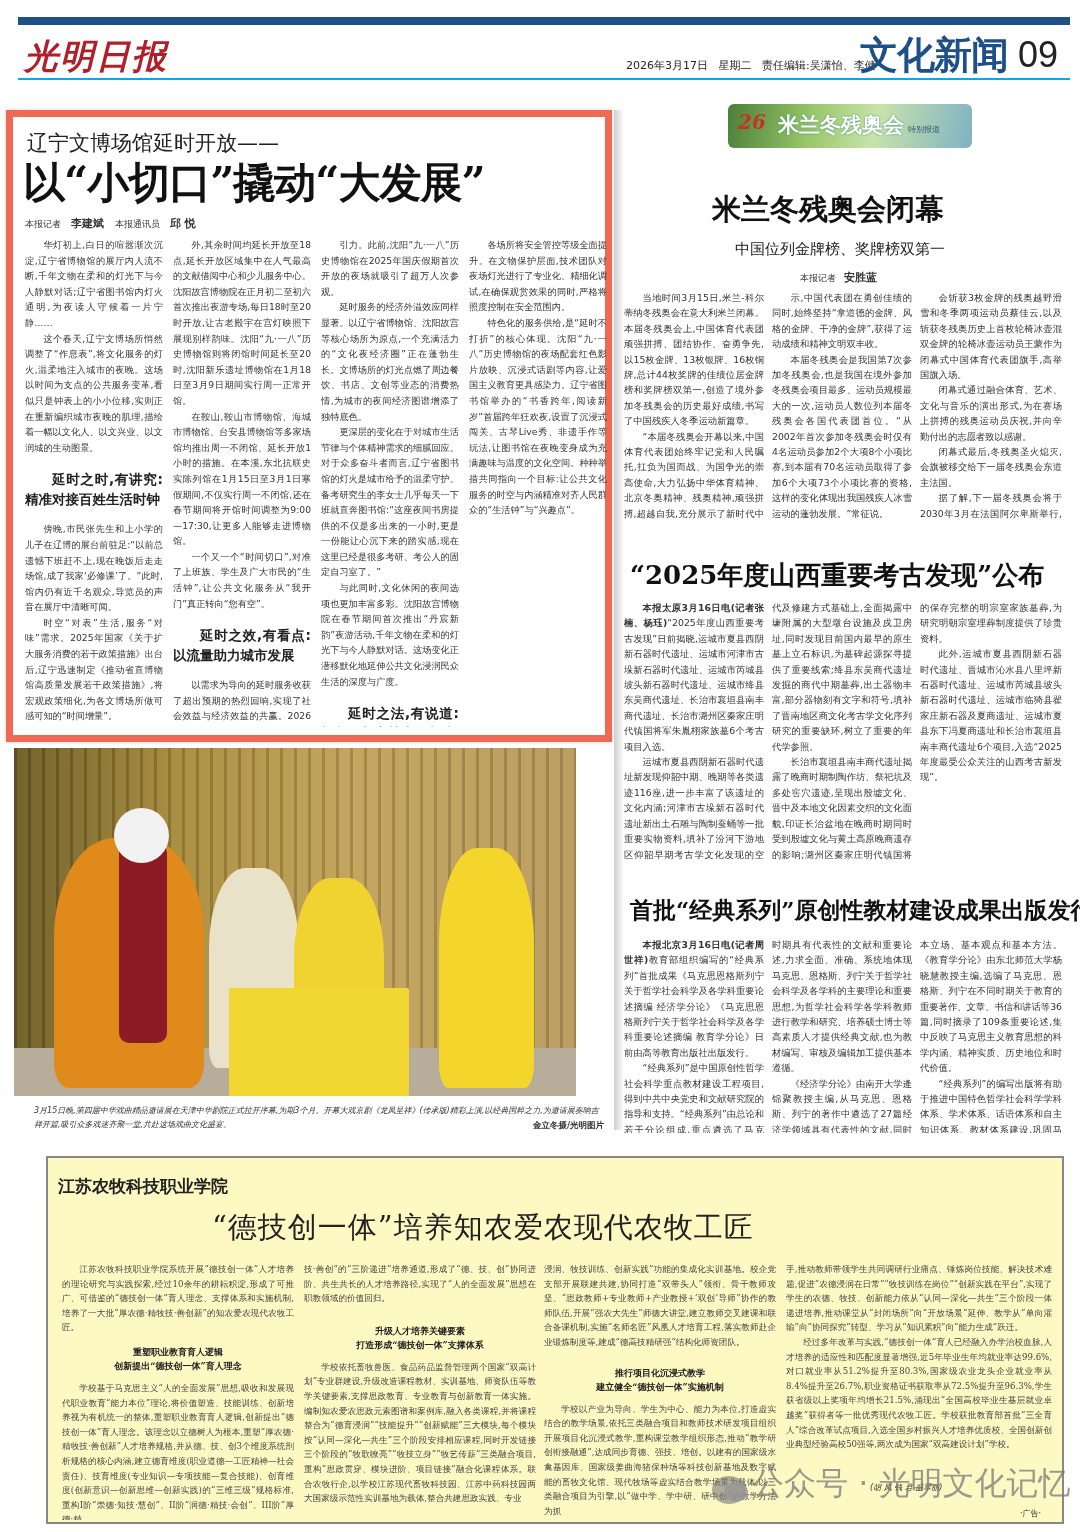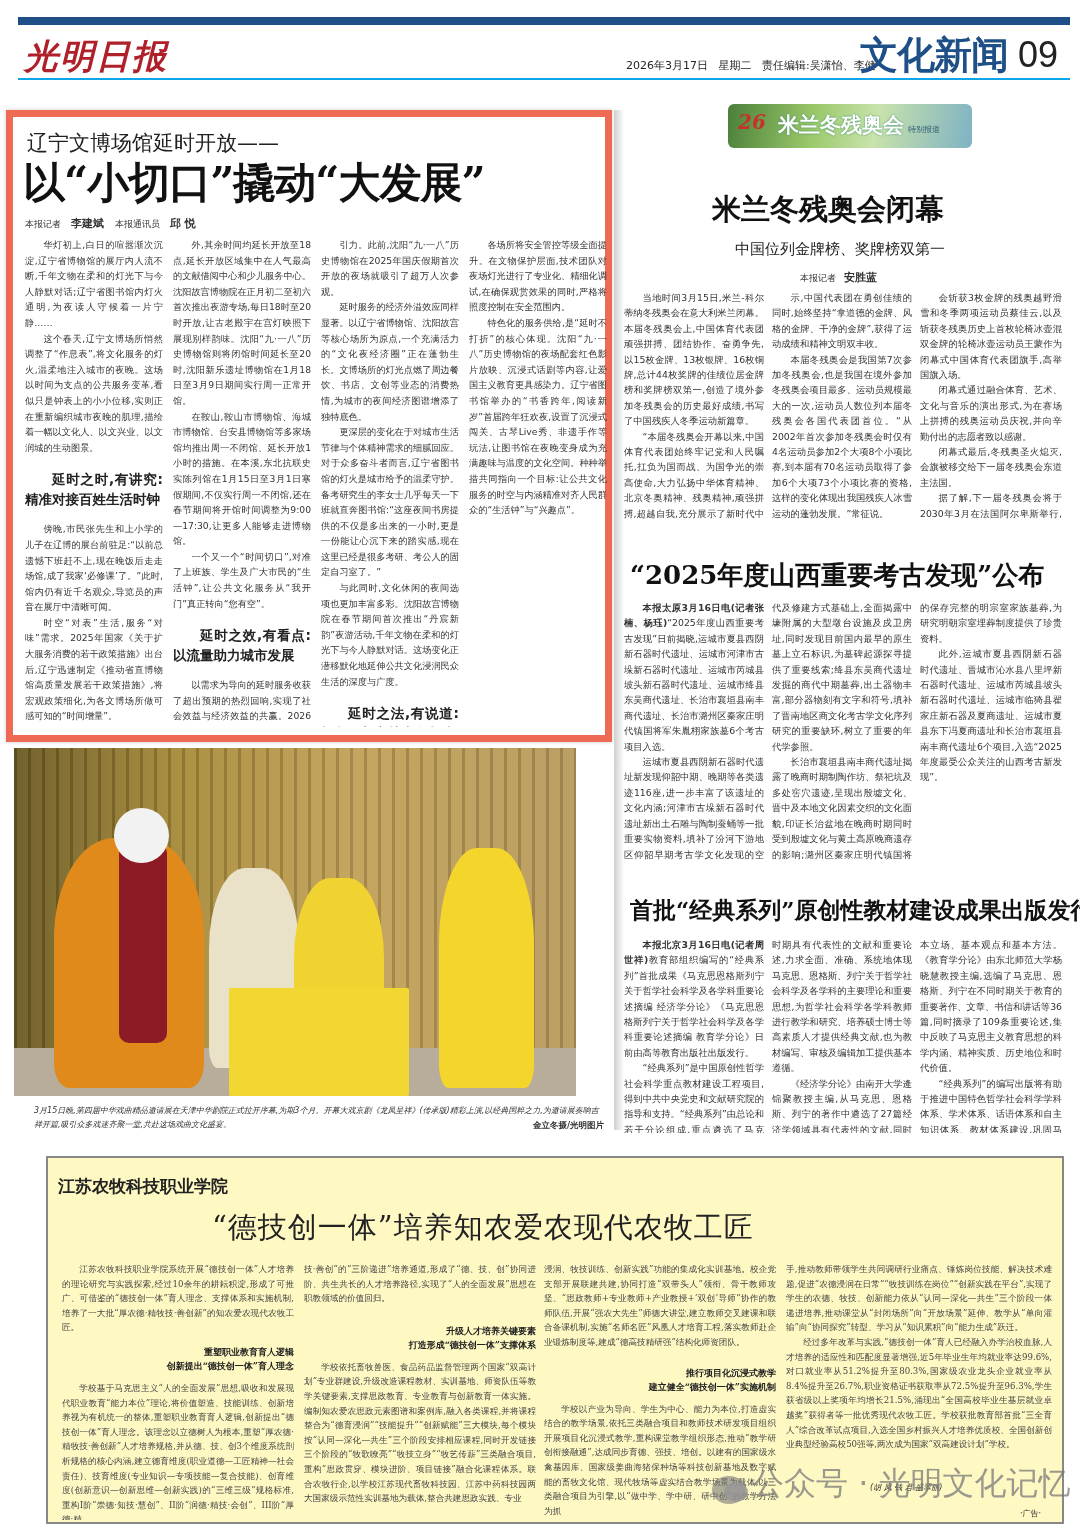--- a/index.html
+++ b/index.html
@@ -39,21 +39,21 @@
 .r-byline b{font-family:"DejaVu Serif",serif;font-size:11px;margin-left:8px}
 .rcol{position:absolute;font-size:9.3px;line-height:15.4px;color:#333;text-align:justify;overflow:hidden}
 .rcol p{text-indent:2em}
 .rcol .lead{font-weight:bold}
 
 .ad{position:absolute;left:46px;top:1156px;width:1018px;height:368px;border:2px solid #888;background:#fef9c3;overflow:hidden}
 .ad-org{position:absolute;left:10px;top:17px;font-size:17px;font-weight:bold;color:#222}
 .ad-head{position:absolute;left:164px;top:50px;font-family:"DejaVu Serif",serif;font-size:29px;color:#222;letter-spacing:1px}
 .acol{position:absolute;font-family:"DejaVu Serif",serif;font-size:8.6px;line-height:14.6px;color:#444;text-align:justify;overflow:hidden}
 .acol p{text-indent:2em}
-.ahead{font-weight:bold;text-align:right;color:#222;font-size:9px;line-height:14px;margin:10px 0 8px;text-indent:0!important}
+.ahead{font-weight:bold;text-align:center;color:#222;font-size:9px;line-height:14px;margin:10px 0 8px;text-indent:0!important}
 .watermark{position:absolute;left:710px;top:1462px;font-size:32px;color:rgba(120,120,120,.75);white-space:nowrap}
 .wm-icon{position:absolute;left:712px;top:1476px;width:34px;height:28px;border-radius:50%;background:rgba(120,120,120,.6)}
 .wm-icon:after{content:"";position:absolute;left:12px;top:6px;width:24px;height:20px;border-radius:50%;background:rgba(150,150,150,.8)}
 .signature{position:absolute;left:870px;top:1482px;font-size:8px;color:#333;font-style:italic}
 .adtag{position:absolute;left:1020px;top:1508px;font-size:8px;color:#333}
 </style>
 </head>
 <body>
 
 <div class="topbar"></div>

